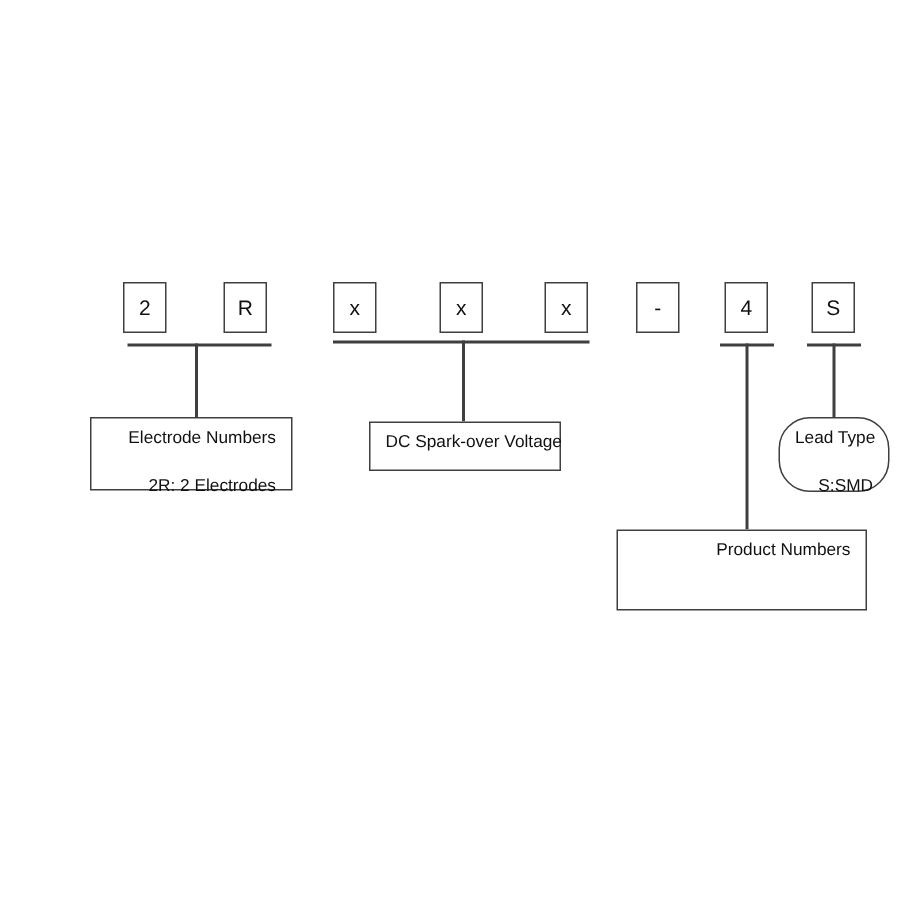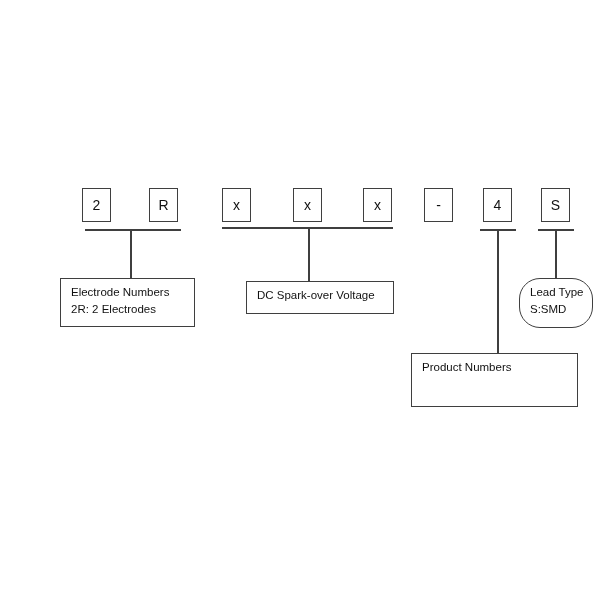--- a/index.html
+++ b/index.html
@@ -44,28 +44,29 @@
 
   
   .desc-box {
     position: absolute;
     box-sizing: border-box;
     border: 1px solid #3f3f3f;
     background: #ffffff;
     color: #111111;
     font-size: 11.5px;
     padding: 8px 10px 0 10px;
+    text-align: right;
   }
   .desc-line {
     display: block;
     white-space: nowrap;
     line-height: 1.0;
   }
   .desc-line + .desc-line {
-    margin-top: 5px;
+    margin-top: 20px;
   }
   .desc-box.roomy .desc-line + .desc-line {
     margin-top: 13px;
   }
 </style>
 </head>
 <body>
 
 <div id="stage">
     <div class="code-box" style="left: 82px; top: 188px; width: 29px; height: 34px;">2</div>
@@ -77,21 +78,21 @@
     <div class="code-box" style="left: 483px; top: 188px; width: 29px; height: 34px;">4</div>
     <div class="code-box" style="left: 541px; top: 188px; width: 29px; height: 34px;">S</div>
     <div class="hbar" style="left: 85px; top: 229px; width: 96px;"></div>
     <div class="vbar" style="left: 130px; top: 229px; height: 49px;"></div>
     <div class="desc-box" style="left: 60px; top: 278px; width: 135px; height: 49px;">
       <span class="desc-line">Electrode Numbers</span>
       <span class="desc-line">2R: 2 Electrodes</span>
     </div>
     <div class="hbar" style="left: 222px; top: 227px; width: 171px;"></div>
     <div class="vbar" style="left: 308px; top: 227px; height: 54px;"></div>
-    <div class="desc-box" style="left: 246px; top: 281px; width: 148px; height: 33px;">
+    <div class="desc-box" style="left: 246px; top: 281px; width: 128px; height: 33px;">
       <span class="desc-line">DC Spark-over Voltage</span>
     </div>
     <div class="hbar" style="left: 480px; top: 229px; width: 36px;"></div>
     <div class="vbar" style="left: 497px; top: 229px; height: 124px;"></div>
     <div class="desc-box roomy" style="left: 411px; top: 353px; width: 167px; height: 54px;">
       <span class="desc-line">Product Numbers</span>
     </div>
     <div class="hbar" style="left: 538px; top: 229px; width: 36px;"></div>
     <div class="vbar" style="left: 555px; top: 229px; height: 49px;"></div>
     <div class="desc-box" style="left: 519px; top: 278px; width: 74px; height: 50px; border-radius: 21px;">

